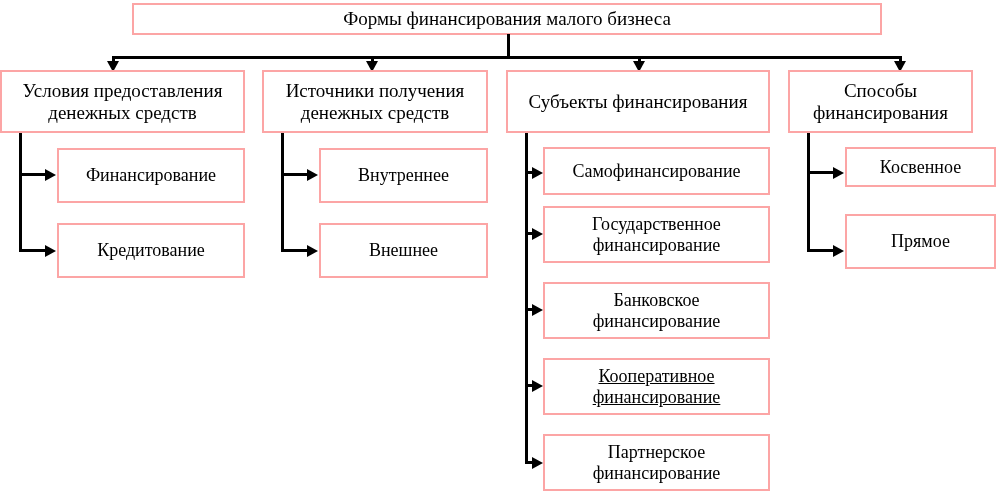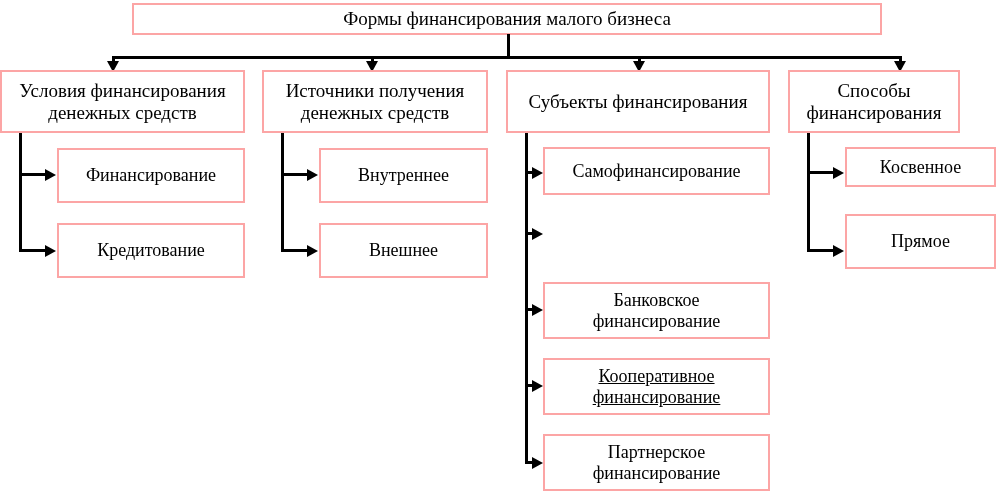--- a/index.html
+++ b/index.html
@@ -80,21 +80,21 @@
   <div class="conn v-line" style="left:371px; top:56px; height:8px;"></div>
   <div class="arrow-down" style="left:366px; top:61px;"></div>
 
   <div class="conn v-line" style="left:638px; top:56px; height:8px;"></div>
   <div class="arrow-down" style="left:633px; top:61px;"></div>
 
   <div class="conn v-line" style="left:899px; top:56px; height:8px;"></div>
   <div class="arrow-down" style="left:894px; top:61px;"></div>
 
   <div class="box box-l2" style="left:0px; top:70px; width:245px; height:63px;">
-    <span>Условия финансирования денежных средств</span>
+    <span>Условия предоставления денежных средств</span>
   </div>
 
   <div class="conn v-line" style="left:19px; top:133px; height:119px;"></div>
 
   <div class="conn h-line" style="left:19px; top:173px; width:31px;"></div>
   <div class="arrow-right" style="left:45px; top:169px;"></div>
   <div class="box box-l3" style="left:57px; top:148px; width:188px; height:55px;">
     <span>Финансирование</span>
   </div>
 
@@ -129,40 +129,43 @@
   <div class="conn v-line" style="left:525px; top:133px; height:331px;"></div>
 
   <div class="conn h-line" style="left:525px; top:171px; width:12px;"></div>
   <div class="arrow-right" style="left:532px; top:167px;"></div>
   <div class="box box-l3" style="left:543px; top:147px; width:227px; height:48px;">
     <span>Самофинансирование</span>
   </div>
 
   <div class="conn h-line" style="left:525px; top:232px; width:12px;"></div>
   <div class="arrow-right" style="left:532px; top:228px;"></div>
+  <div class="box box-l3" style="left:543px; top:206px; width:227px; height:57px;">
+    <span>Государственное финансирование</span>
+  </div>
 
   <div class="conn h-line" style="left:525px; top:308px; width:12px;"></div>
   <div class="arrow-right" style="left:532px; top:304px;"></div>
   <div class="box box-l3" style="left:543px; top:282px; width:227px; height:57px;">
     <span>Банковское финансирование</span>
   </div>
 
   <div class="conn h-line" style="left:525px; top:384px; width:12px;"></div>
   <div class="arrow-right" style="left:532px; top:380px;"></div>
   <div class="box box-l3" style="left:543px; top:358px; width:227px; height:57px;text-decoration:underline;">
     <span>Кооперативное финансирование</span>
   </div>
 
   <div class="conn h-line" style="left:525px; top:461px; width:12px;"></div>
   <div class="arrow-right" style="left:532px; top:457px;"></div>
   <div class="box box-l3" style="left:543px; top:434px; width:227px; height:57px;">
     <span>Партнерское финансирование</span>
   </div>
 
-  <div class="box box-l2" style="left:788px; top:70px; width:172px; height:63px;text-align:center;">
+  <div class="box box-l2" style="left:788px; top:70px; width:185px; height:63px;text-align:center;">
     <span>Способы финансирования</span>
   </div>
 
   <div class="conn v-line" style="left:807px; top:133px; height:119px;"></div>
 
   <div class="conn h-line" style="left:807px; top:171px; width:31px;"></div>
   <div class="arrow-right" style="left:833px; top:167px;"></div>
   <div class="box box-l3" style="left:845px; top:147px; width:151px; height:40px;">
     <span>Косвенное</span>
   </div>

